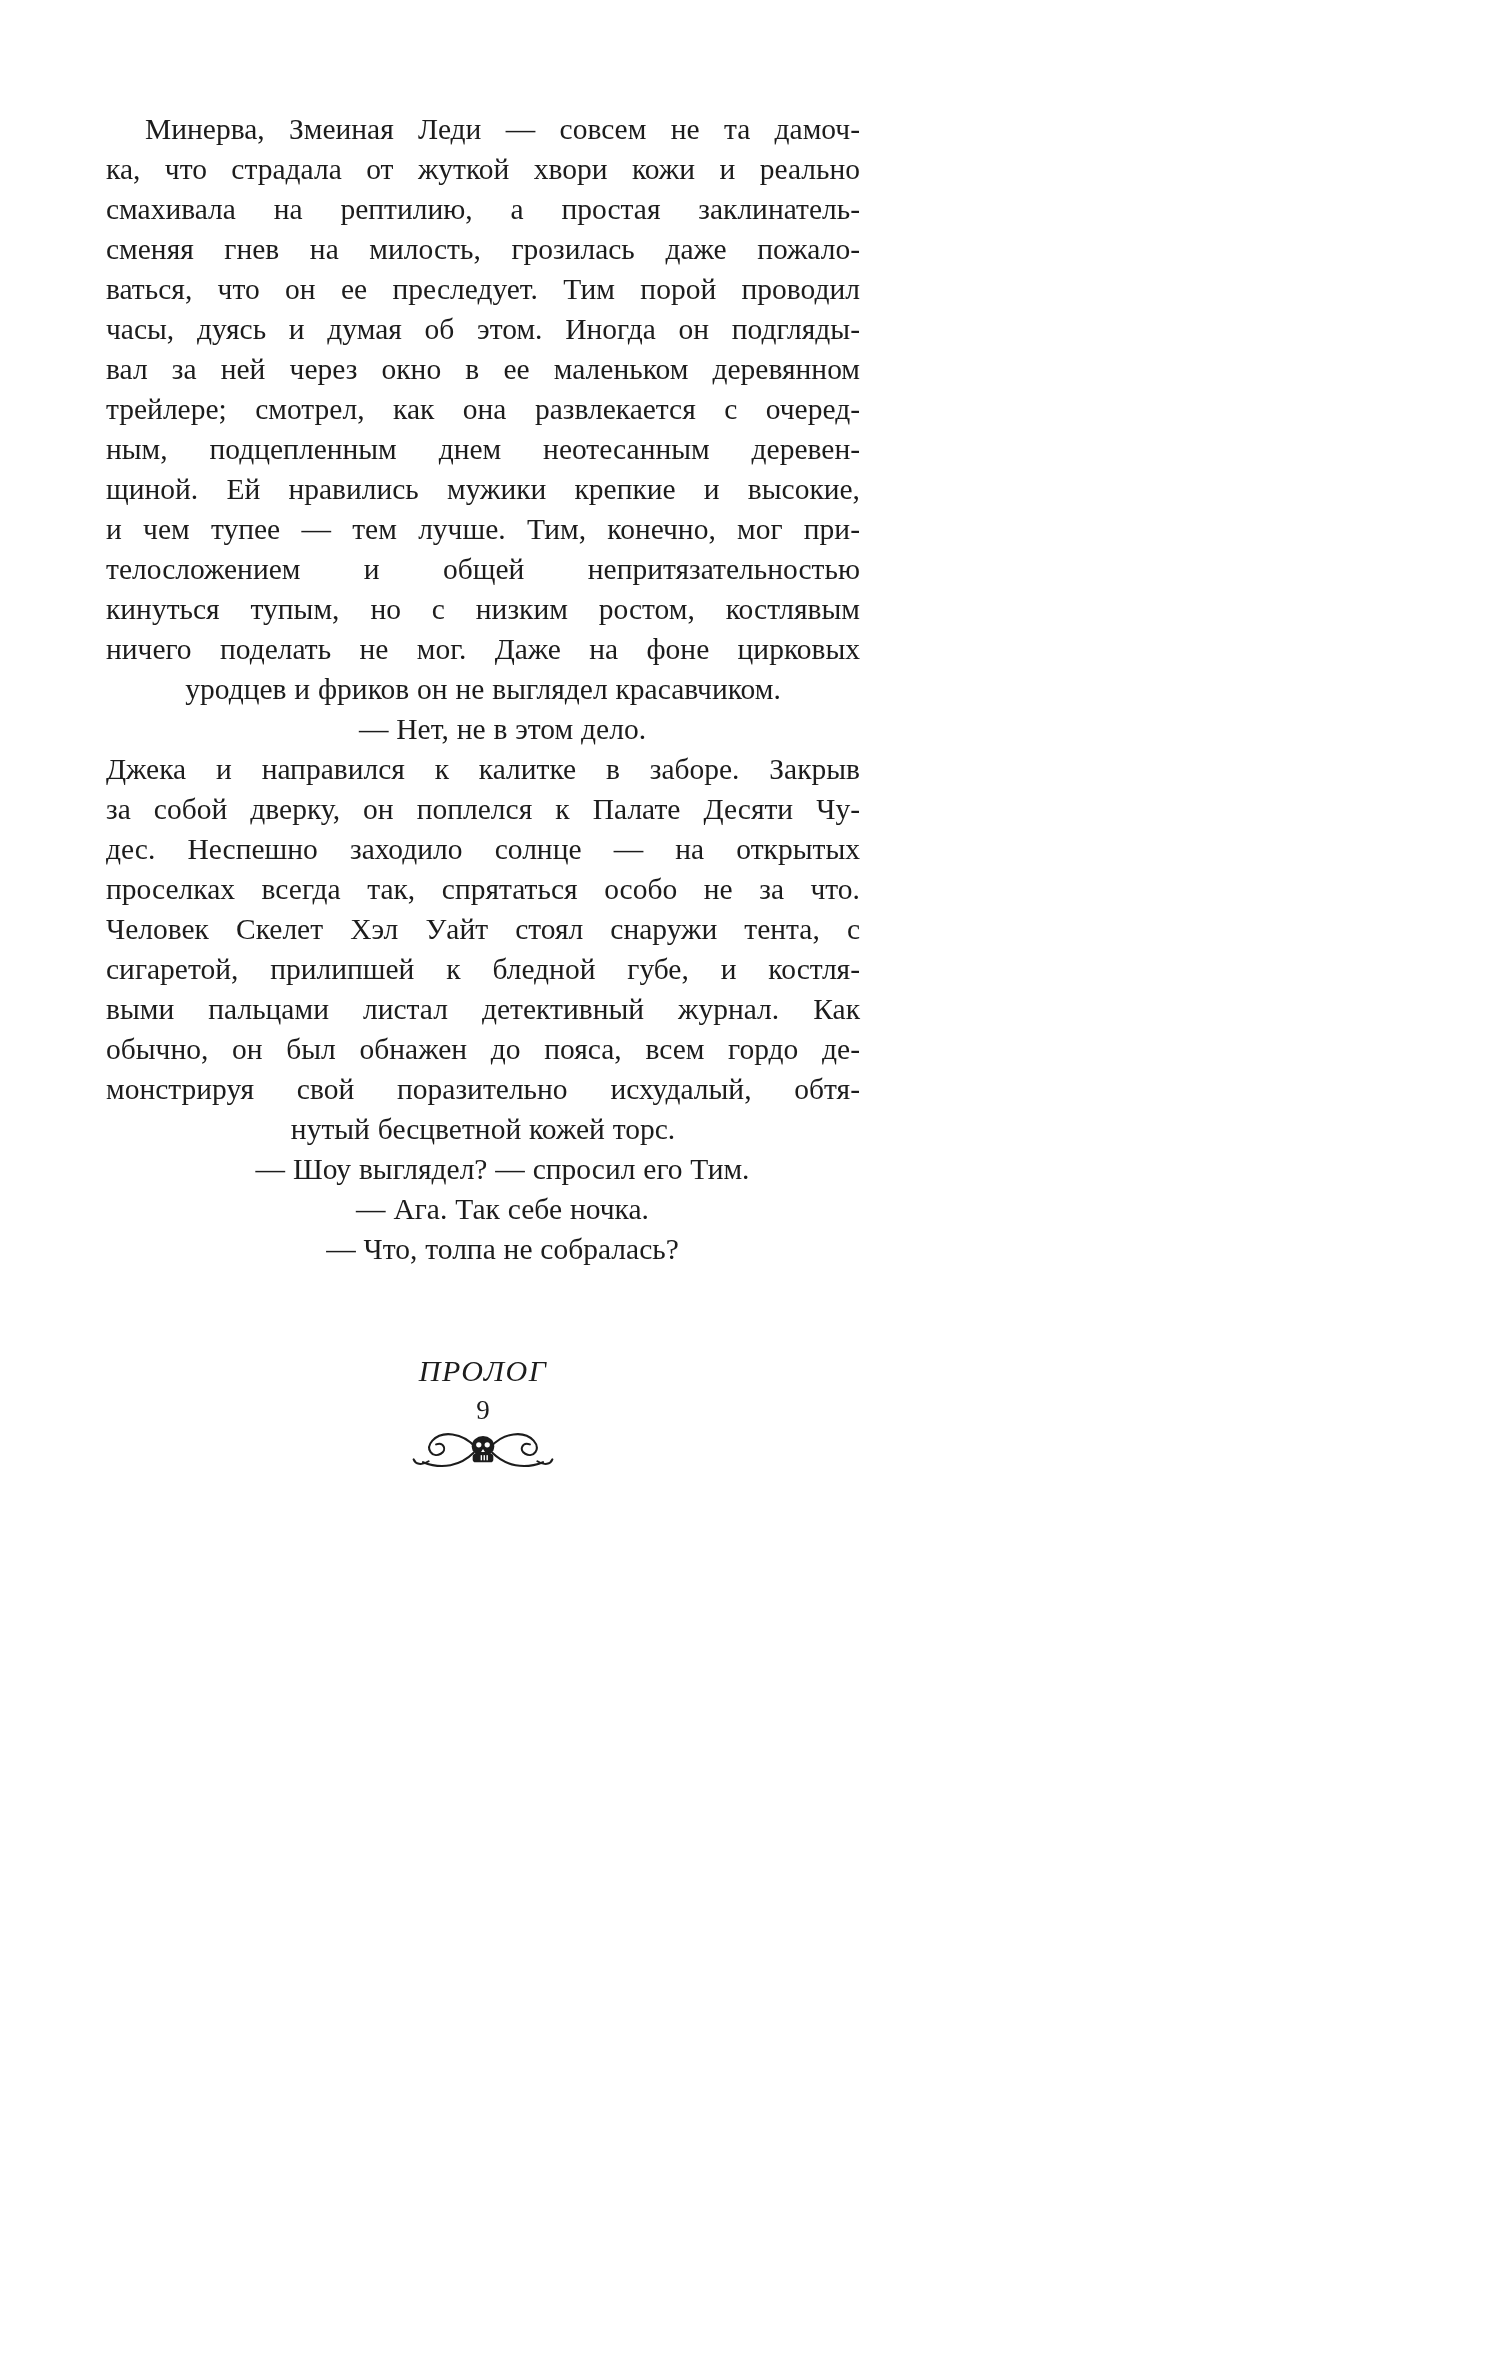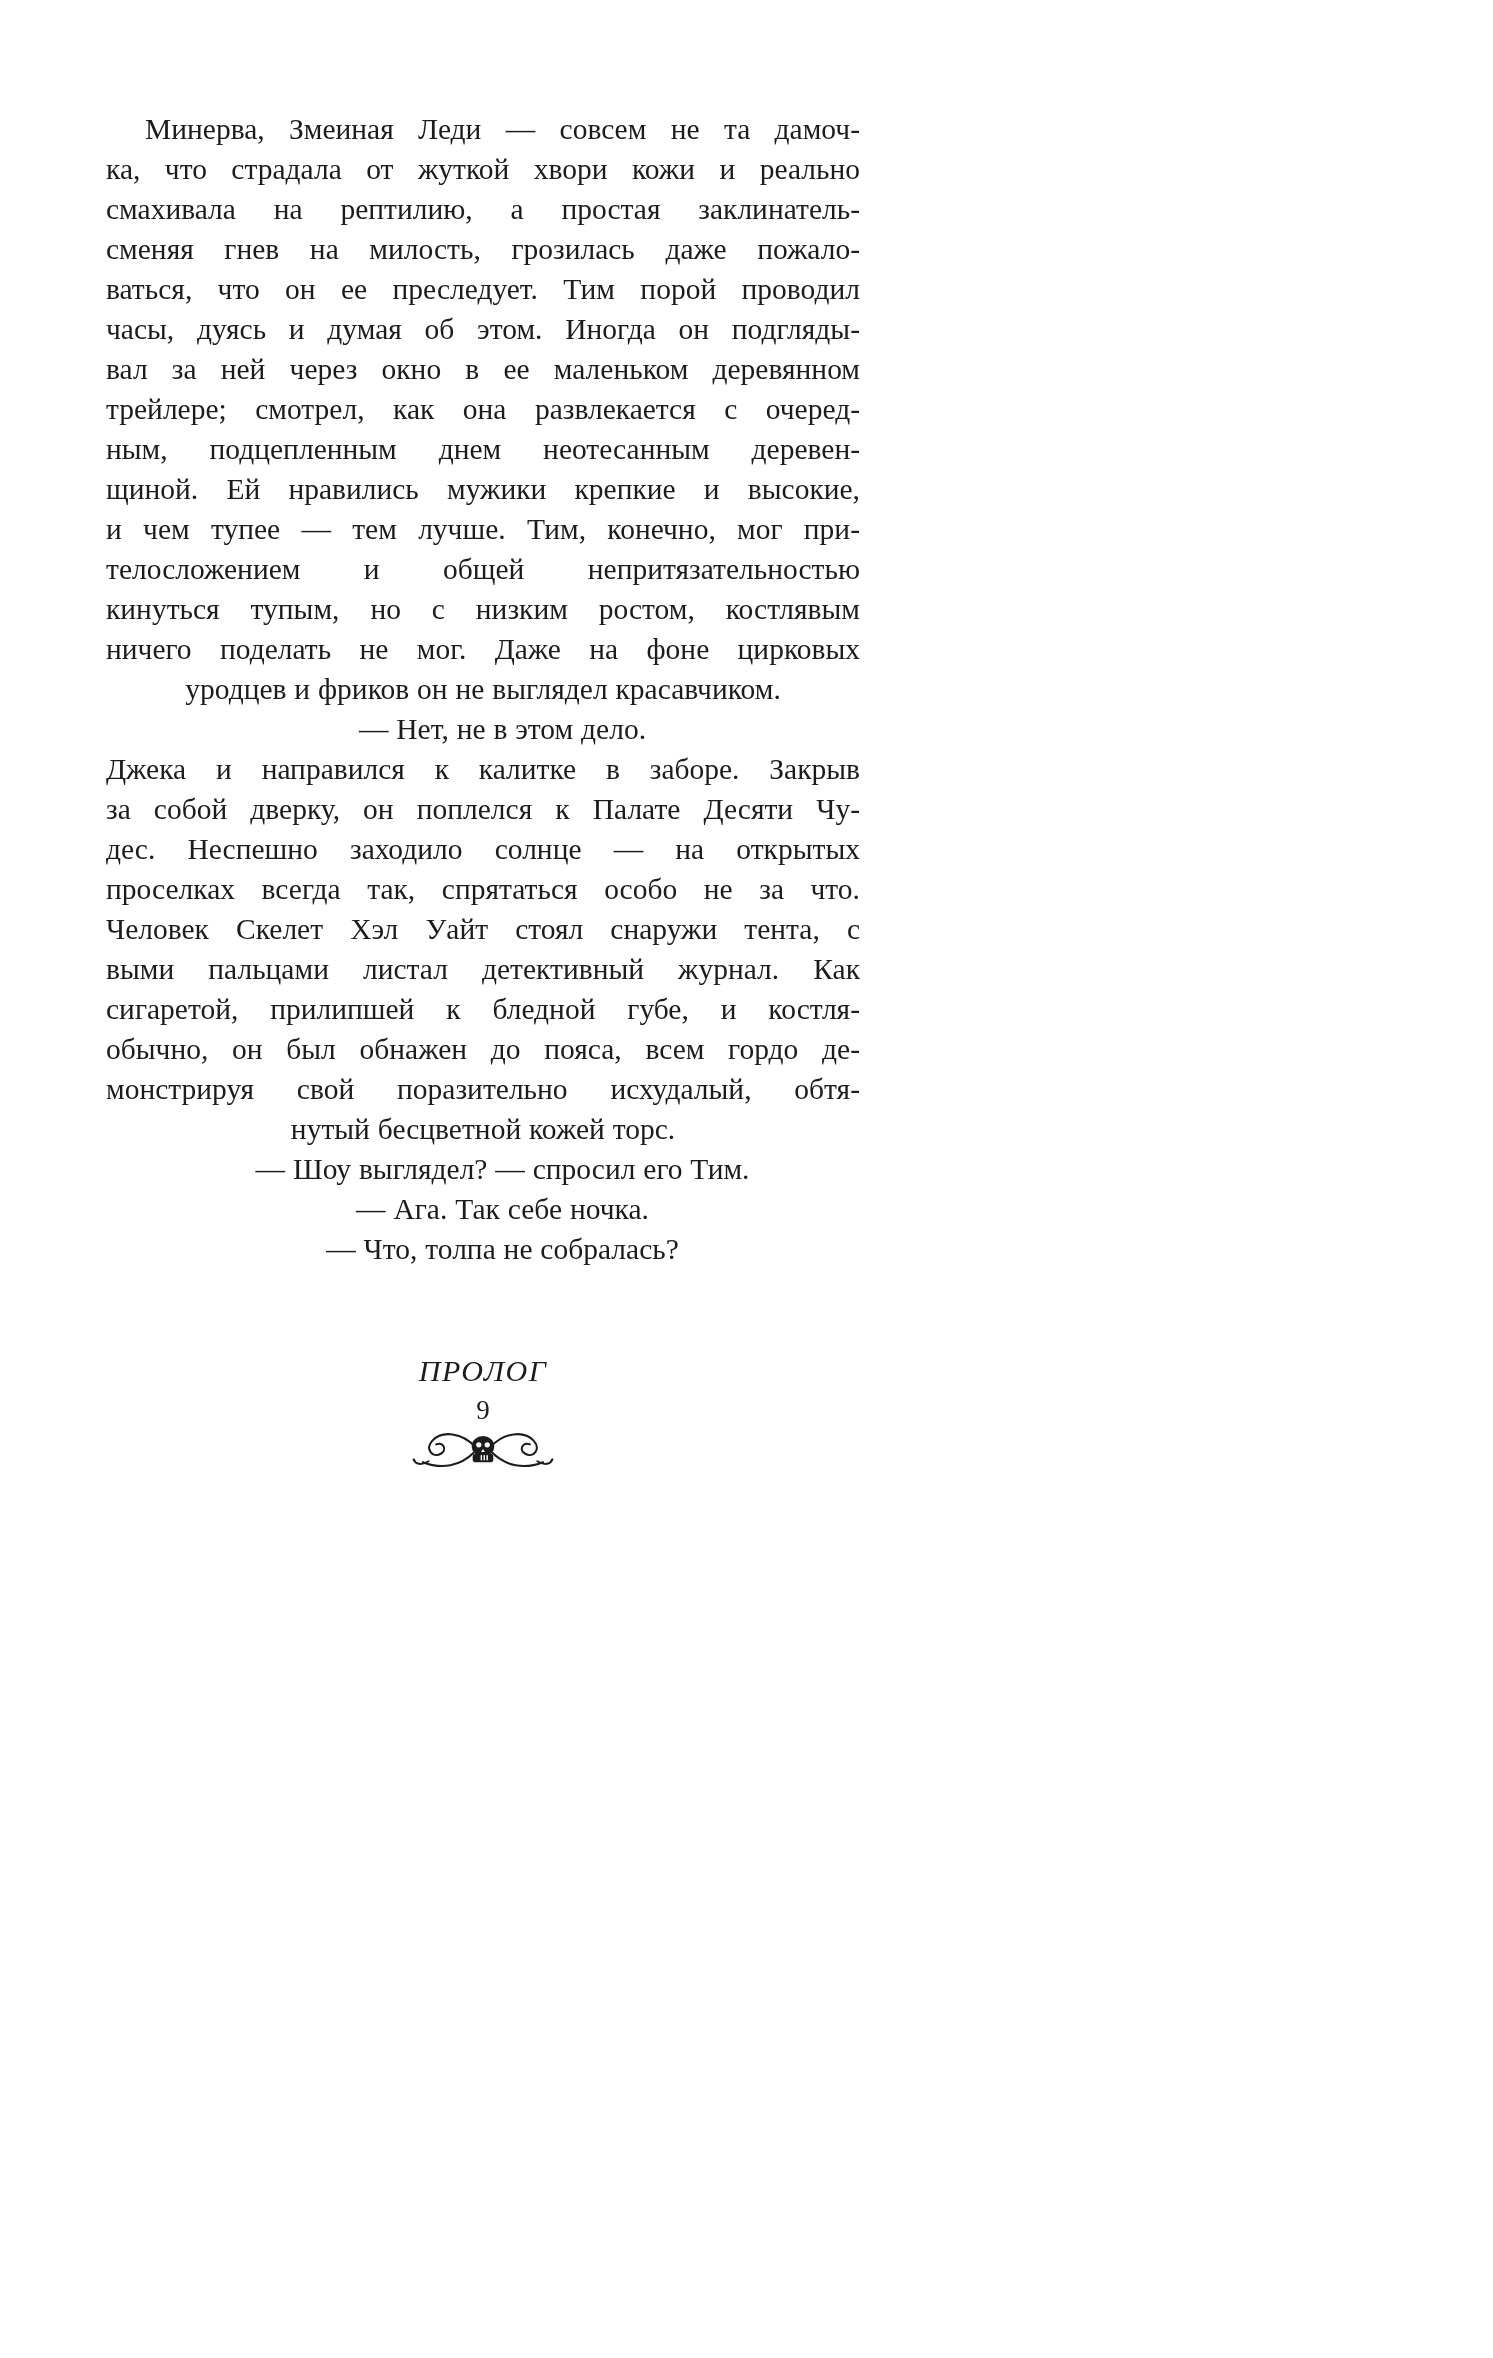--- a/index.html
+++ b/index.html
@@ -85,22 +85,22 @@
       </div>
       <div class="paragraph">
         <div class="line indent">— Нет, не в этом дело.</div>
       </div>
       <div class="paragraph">
         <div class="line justify">Джека и направился к калитке в заборе. Закрыв</div>
         <div class="line justify">за собой дверку, он поплелся к Палате Десяти Чу-</div>
         <div class="line justify">дес. Неспешно заходило солнце — на открытых</div>
         <div class="line justify">проселках всегда так, спрятаться особо не за что.</div>
         <div class="line justify">Человек Скелет Хэл Уайт стоял снаружи тента, с</div>
+        <div class="line justify">сигаретой, прилипшей к бледной губе, и костля-</div>
         <div class="line justify">выми пальцами листал детективный журнал. Как</div>
-        <div class="line justify">сигаретой, прилипшей к бледной губе, и костля-</div>
         <div class="line justify">обычно, он был обнажен до пояса, всем гордо де-</div>
         <div class="line justify">монстрируя свой поразительно исхудалый, обтя-</div>
         <div class="line">нутый бесцветной кожей торс.</div>
       </div>
       <div class="paragraph">
         <div class="line indent">— Шоу выглядел? — спросил его Тим.</div>
       </div>
       <div class="paragraph">
         <div class="line indent">— Ага. Так себе ночка.</div>
       </div>

